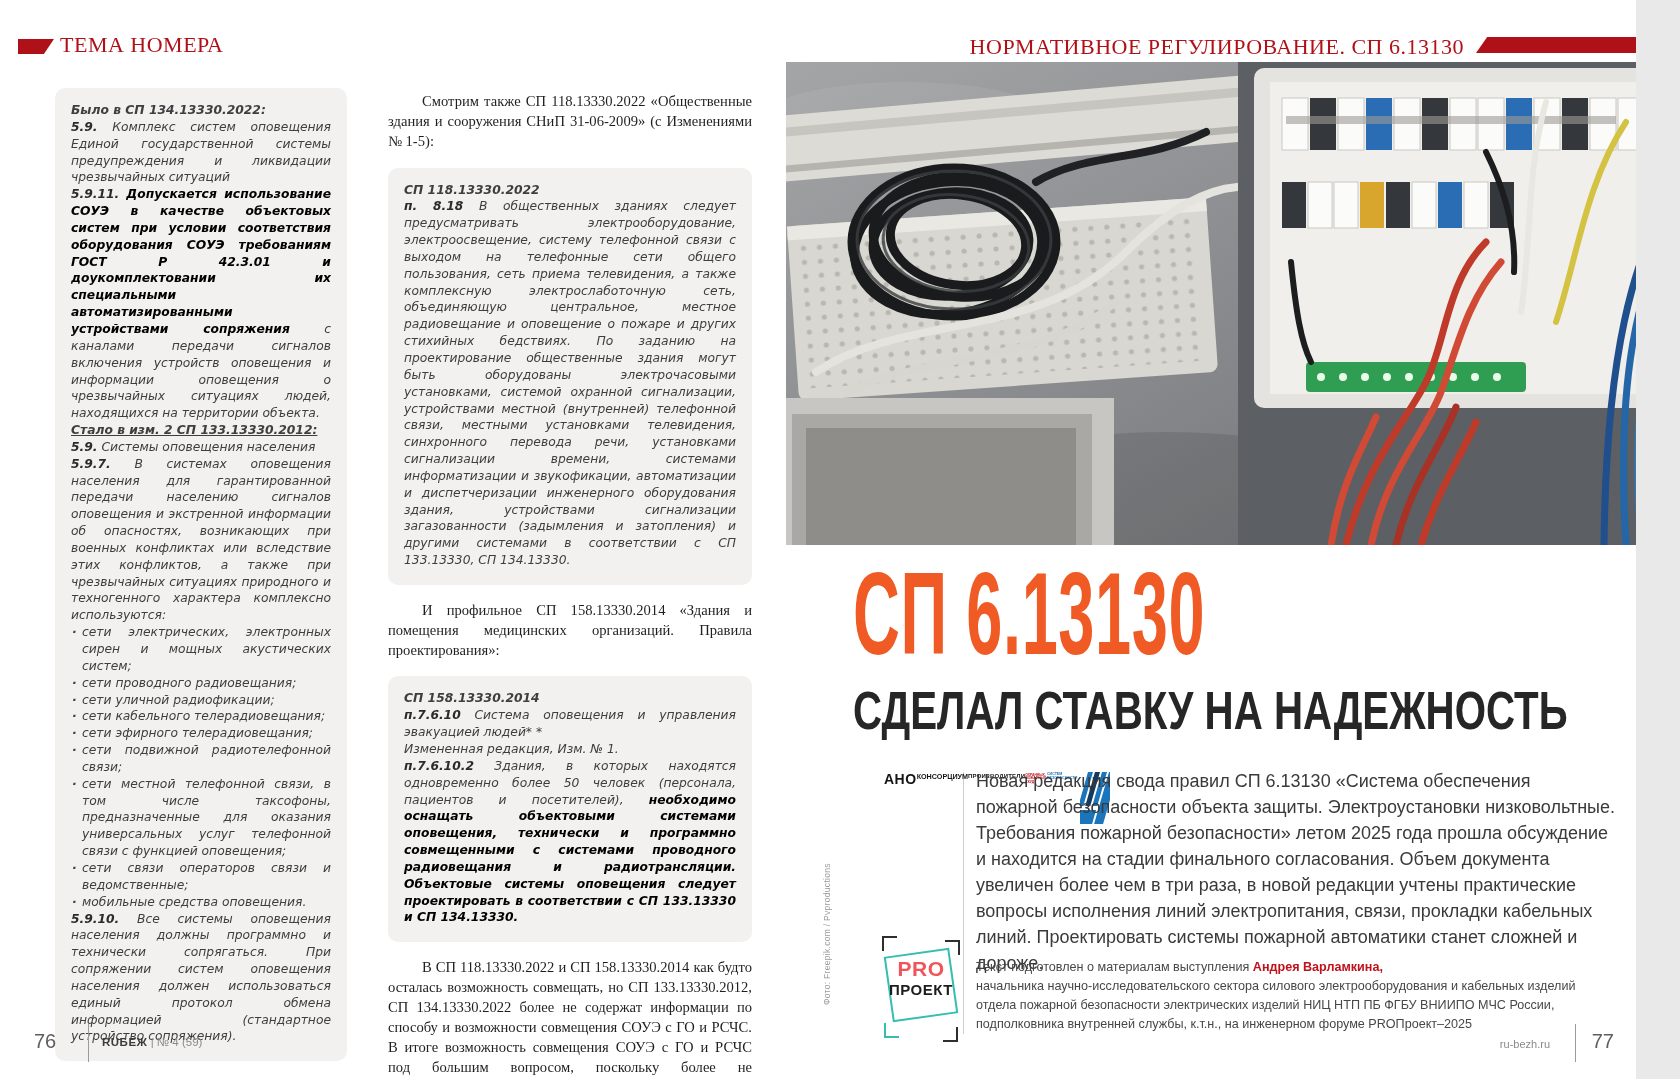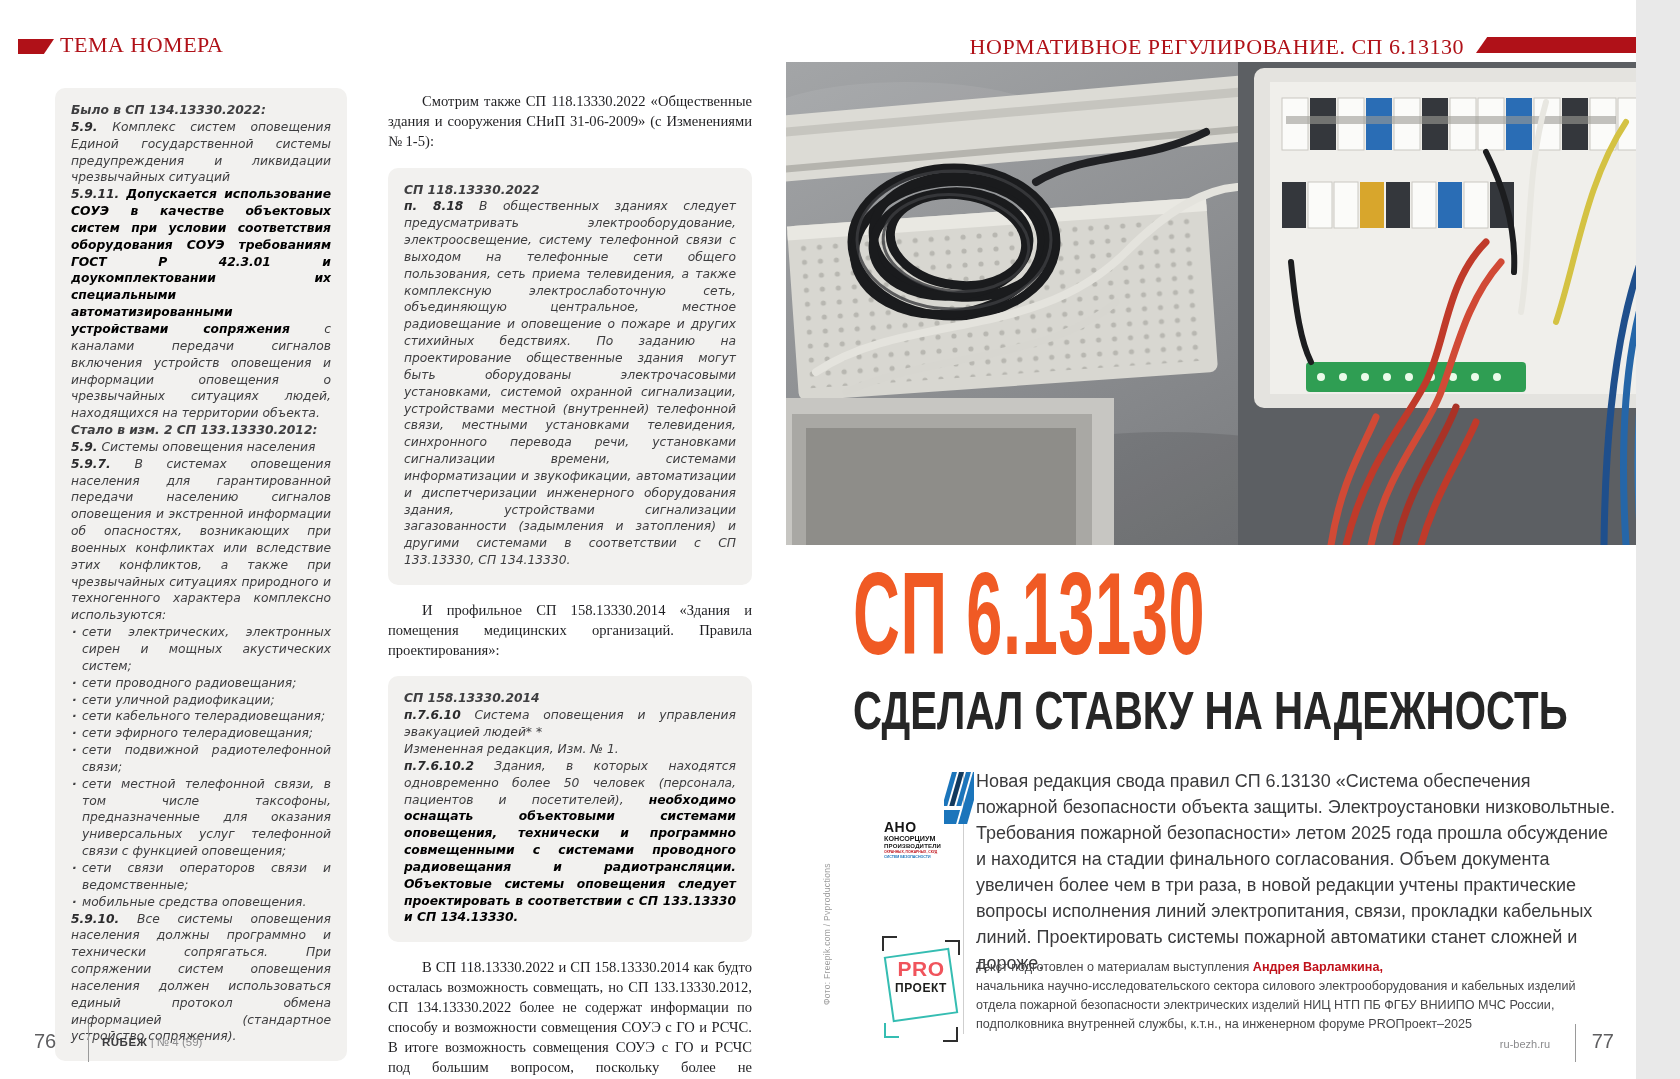--- a/index.html
+++ b/index.html
@@ -21,21 +21,21 @@
 
   .graybox{background:#f2f1ef;border-radius:10px;padding:14px 16px 16px 16px;}
   .bx-title{font-size:13.5px;font-weight:bold;margin:0 0 4px 0;}
   .t-red{color:#d2232c;}
   .t-green{color:#00a45c;}
   .t-blue{color:#1d7fb5;}
   .bx p{margin:0;font-family:"DejaVu Sans",sans-serif;font-style:italic;
         font-size:12.3px;line-height:1.37;color:#3e3e40;text-align:justify;}
   .bx b.num{color:#2b2b2d;}
   .bx b.run{color:#000000;}
-  .sect2{margin-top:15px;}
+  .sect2{margin-top:15px;text-decoration:underline;}
   ul.blt{margin:0;padding:0;list-style:none;}
   ul.blt li{position:relative;padding-left:11px;margin:0;font-family:"DejaVu Sans",sans-serif;
             font-style:italic;font-size:12.3px;line-height:1.37;color:#3e3e40;text-align:justify;}
   ul.blt li::before{content:"·";position:absolute;left:1px;top:0;font-weight:bold;color:#3e3e40;}
 
   .serif-para{font-family:"Liberation Serif",serif;font-size:14.6px;line-height:1.36;color:#1f1f22;
               text-align:justify;text-indent:34px;margin:0;}
   .col2 .graybox{margin:16px 0;}
   .endline{display:block;}
 
@@ -59,37 +59,37 @@
   .sub-title{position:absolute;left:853px;top:684px;margin:0;font-size:53px;line-height:1;
              font-weight:800;color:#262626;white-space:nowrap;transform:scaleX(.76);
              transform-origin:left top;letter-spacing:0;}
 
   .v-credit{position:absolute;left:822px;top:845px;height:160px;writing-mode:vertical-rl;
             transform:rotate(180deg);font-size:8.5px;color:#9b9b9b;letter-spacing:.3px;}
 
   .rail-div{position:absolute;left:963px;top:772px;width:1px;height:262px;background:#cfcfcf;}
 
   .ano-logo{position:absolute;left:884px;top:772px;width:76px;display:flex;gap:3px;}
-  .ano-text{display:flex;flex-direction:column;line-height:1;color:#151515;margin-top:48px;}
+  .ano-text{display:flex;flex-direction:row;line-height:1;color:#151515;}
   .ano-l1{font-size:14px;font-weight:900;letter-spacing:.5px;}
   .ano-l2{font-size:7.2px;font-weight:800;margin-top:1px;}
   .ano-l3{font-size:6px;font-weight:800;margin-top:1px;letter-spacing:.2px;}
   .ano-l4{font-size:3.4px;font-weight:700;color:#c0121b;margin-top:2px;}
   .ano-l5{font-size:3.6px;font-weight:700;color:#1b75bb;margin-top:1px;}
   .ano-stripes{flex:0 0 auto;}
 
   .lead{position:absolute;left:976px;top:768px;width:640px;font-size:18px;line-height:26px;
         color:#3a3a3c;}
 
   .pro-logo{position:absolute;left:882px;top:936px;width:78px;height:120px;}
   .pro-frame{position:absolute;left:6px;top:16px;width:62px;height:62px;border:2.5px solid #35bdb2;
              transform:rotate(-8deg);background:#fff;}
   .pro-inner{position:absolute;left:0;top:22px;width:78px;text-align:center;line-height:1;}
   .pro-top{font-size:21px;font-weight:900;color:#f0545c;letter-spacing:.5px;}
-  .pro-bottom{font-size:12px;font-weight:700;color:#1d1d1b;margin-top:3px;letter-spacing:.5px;}
+  .pro-bottom{font-size:15px;font-weight:700;color:#1d1d1b;margin-top:3px;letter-spacing:.5px;}
   .cb{position:absolute;width:13px;height:13px;}
   .cb-tl{left:0;top:0;border-top:2.5px solid #2e2e2e;border-left:2.5px solid #2e2e2e;}
   .cb-tr{right:0;top:4px;border-top:2.5px solid #2e2e2e;border-right:2.5px solid #2e2e2e;}
   .cb-bl{left:2px;bottom:18px;border-bottom:2.5px solid #35bdb2;border-left:2.5px solid #35bdb2;}
   .cb-br{right:2px;bottom:14px;border-bottom:2.5px solid #2e2e2e;border-right:2.5px solid #2e2e2e;}
 
   .credits{position:absolute;left:976px;top:958px;width:650px;font-size:12.6px;line-height:19px;color:#474749;}
   .credits .name{color:#c0121b;font-weight:bold;}
 </style>
 </head>

